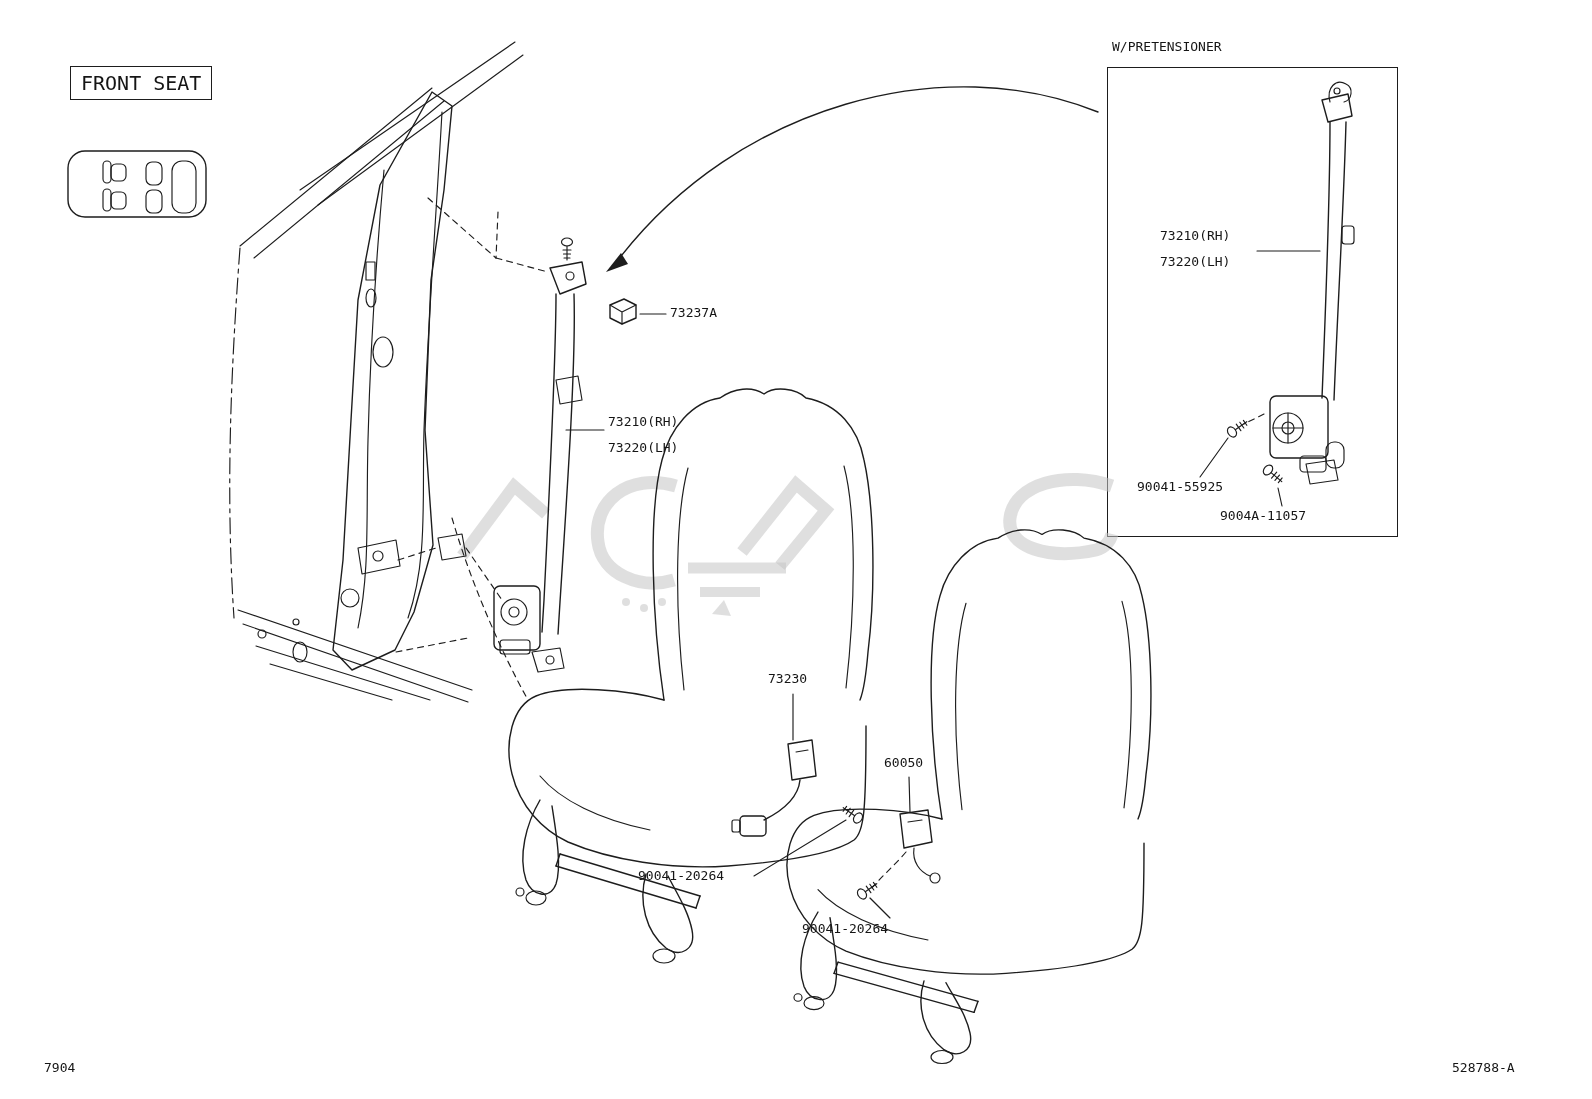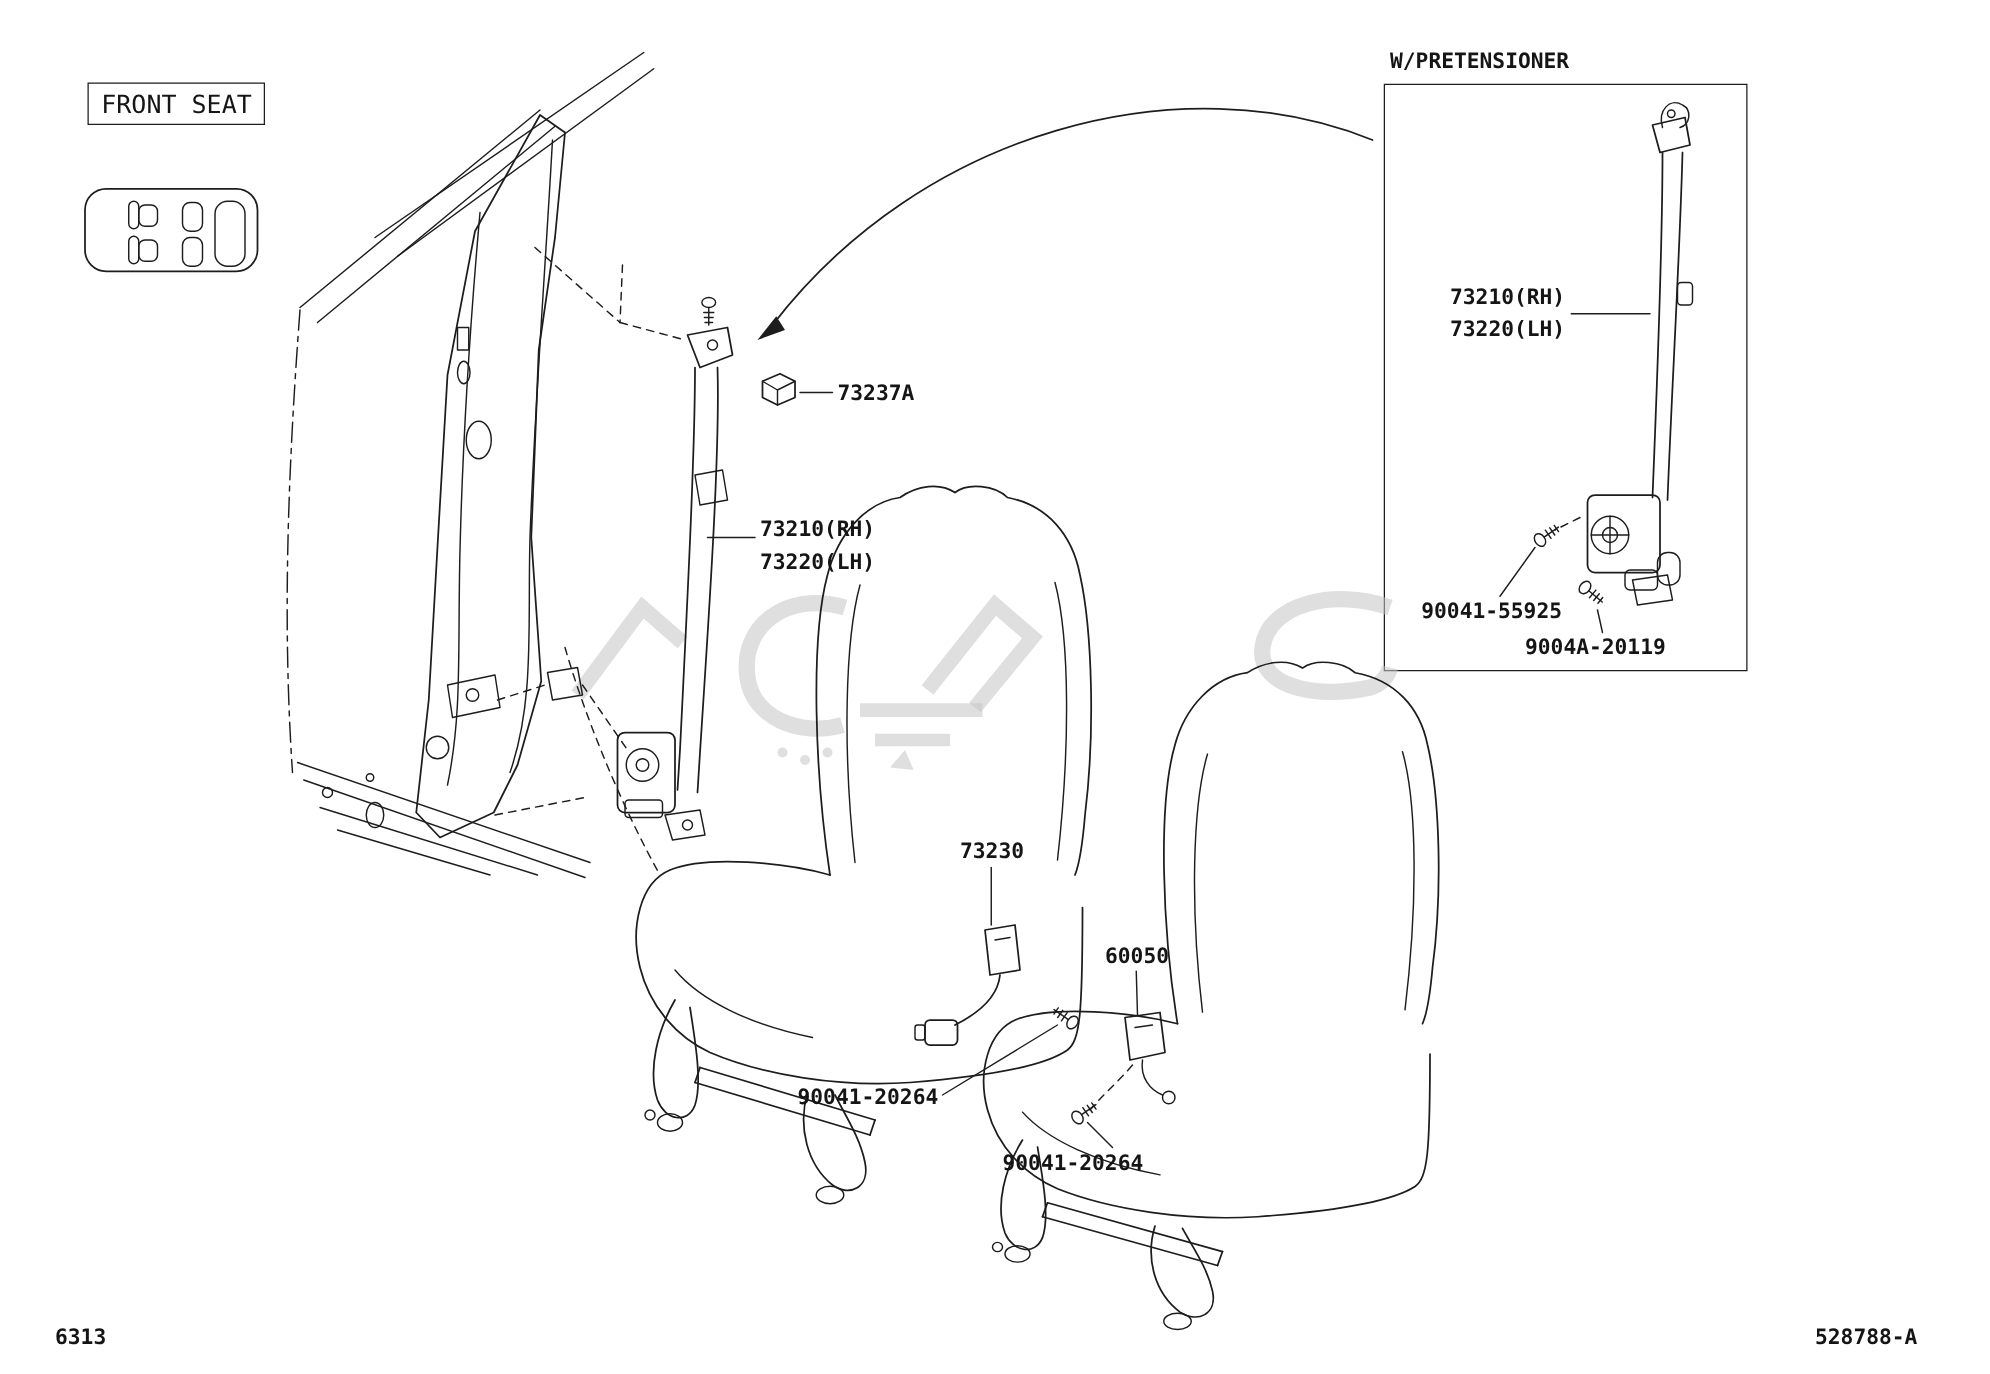--- a/index.html
+++ b/index.html
@@ -1,22 +1,22 @@
 <!DOCTYPE html>
 <html><head>
 <meta charset="utf-8">
 <style>
   html,body{margin:0;padding:0;background:#ffffff;}
   .stage{
     position:relative;width:1592px;height:1099px;background:#ffffff;
     overflow:hidden;font-family:"DejaVu Sans Mono","Liberation Mono",monospace;
   }
   .lbl{
-    position:absolute;font-size:17px;line-height:1.25;color:#151515;
-    white-space:nowrap;letter-spacing:0px;font-weight:bold;
+    position:absolute;font-size:13px;line-height:1.25;color:#151515;
+    white-space:nowrap;letter-spacing:0px;
   }
   .title-box{
     position:absolute;left:70px;top:66px;border:1.8px solid #1d1d1d;
     padding:4px 10px;font-size:20px;color:#151515;white-space:nowrap;
   }
   .inset-frame{
     position:absolute;left:1107px;top:67px;width:291px;height:470px;
     border:1.6px solid #1d1d1d;box-sizing:border-box;
   }
   svg.art{position:absolute;left:0;top:0;}
@@ -221,25 +221,25 @@
 
   <div class="title-box">
     <span>FRONT SEAT</span>
   </div>
 
   <div class="lbl" style="left:1112px;top:39px;">W/PRETENSIONER</div>
 
   <div class="lbl" style="left:1160px;top:228px;">73210(RH)</div>
   <div class="lbl" style="left:1160px;top:254px;">73220(LH)</div>
   <div class="lbl" style="left:1137px;top:479px;">90041-55925</div>
-  <div class="lbl" style="left:1220px;top:508px;">9004A-20119</div>
+  <div class="lbl" style="left:1220px;top:508px;">9004A-11057</div>
 
   <div class="lbl" style="left:670px;top:305px;text-align:center;">73237A</div>
   <div class="lbl" style="left:608px;top:414px;">73210(RH)</div>
   <div class="lbl" style="left:608px;top:440px;">73220(LH)</div>
   <div class="lbl" style="left:768px;top:671px;">73230</div>
   <div class="lbl" style="left:884px;top:755px;">60050</div>
   <div class="lbl" style="left:638px;top:868px;">90041-20264</div>
   <div class="lbl" style="left:802px;top:921px;">90041-20264</div>
 
-  <div class="lbl" style="left:44px;top:1060px;">6313</div>
+  <div class="lbl" style="left:44px;top:1060px;">7904</div>
   <div class="lbl" style="left:1452px;top:1060px;">528788-A</div>
 </div>
 
 </body></html>

